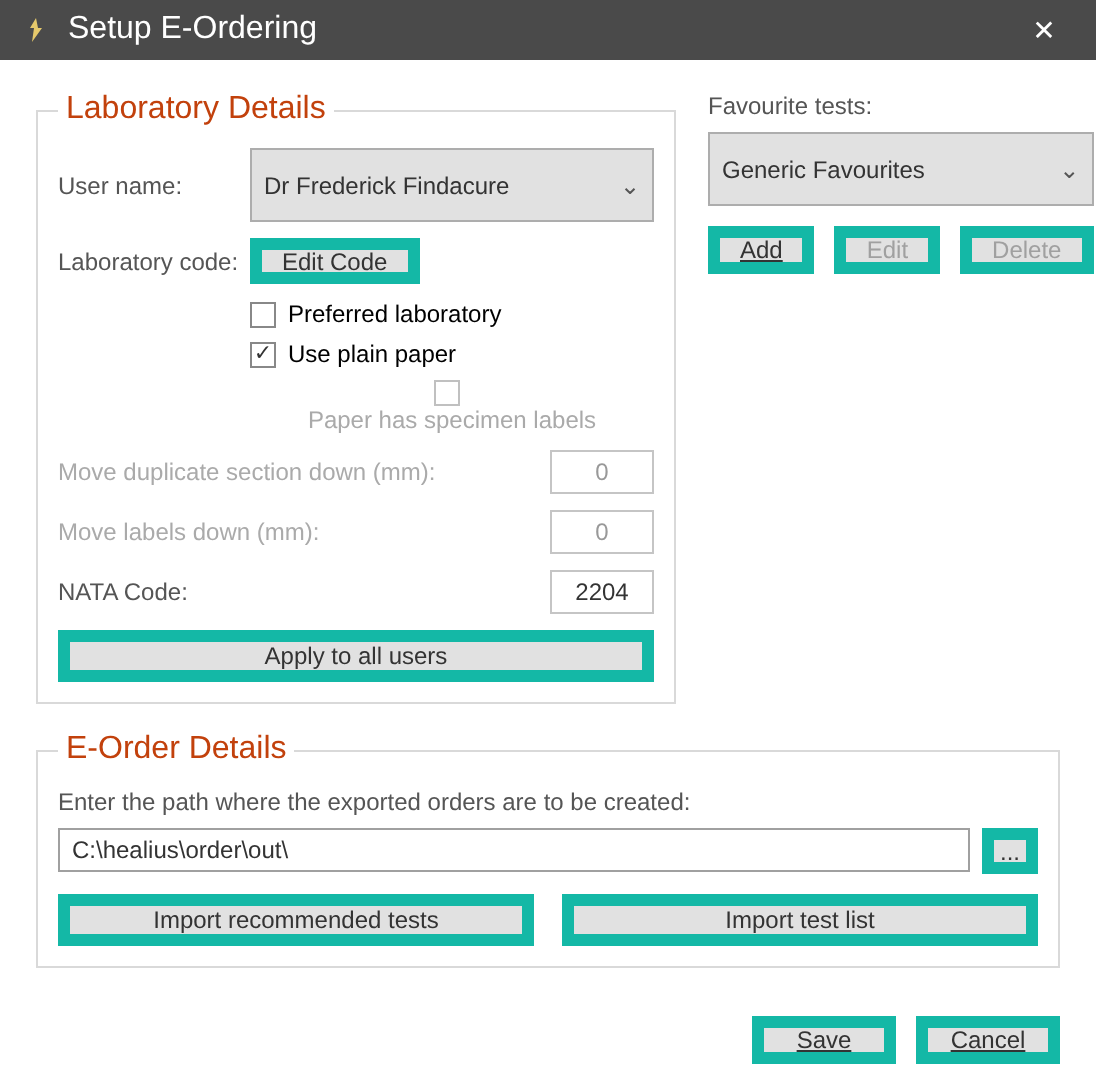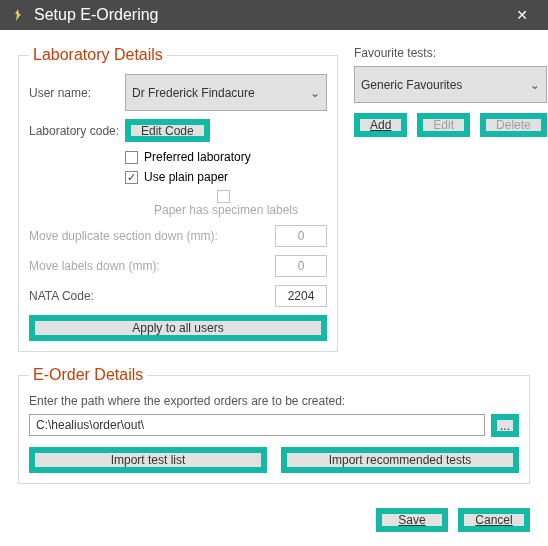--- a/index.html
+++ b/index.html
@@ -147,24 +147,24 @@
     <legend>E-Order Details</legend>
     <div class="label">Enter the path where the exported orders are to be created:</div>
     <div class="pathrow">
       <input value="C:\healius\order\out\" style="">
       <div class="btn">
           <span>...</span>
         </div>
     </div>
     <div class="importrow">
       <div class="btn">
-          <span>Import test list</span>
+          <span>Import recommended tests</span>
         </div>
       <div class="btn">
-          <span>Import recommended tests</span>
+          <span>Import test list</span>
         </div>
     </div>
   </fieldset>
 </div>
 
 <div class="footer">
   <div class="btn">
       <span class="ul">Save</span>
     </div>
   <div class="btn">

